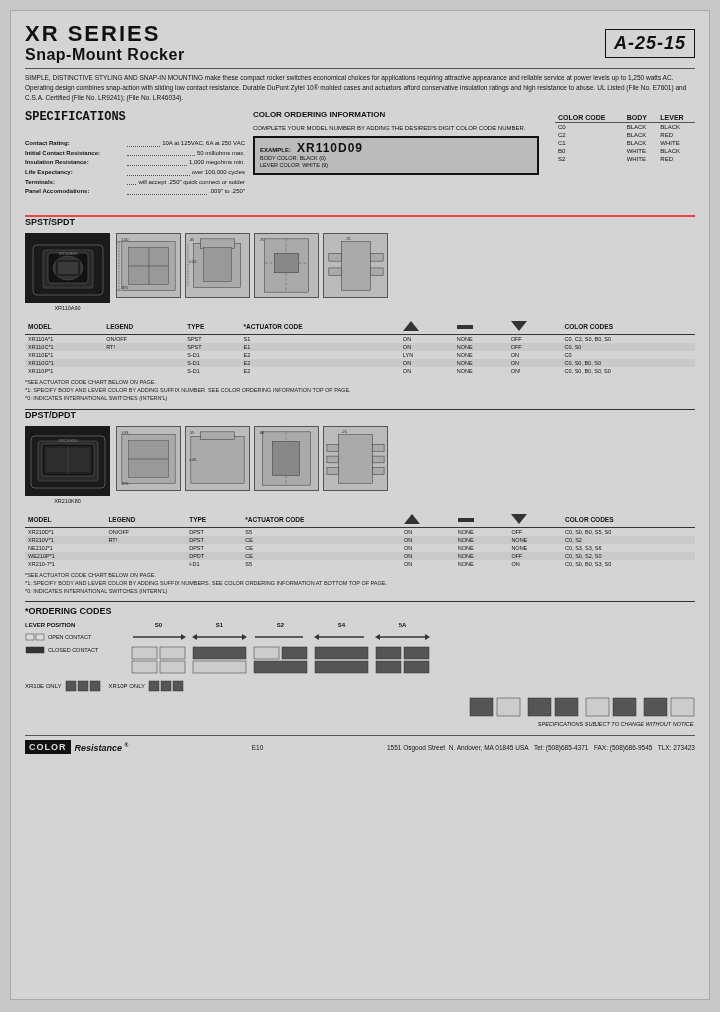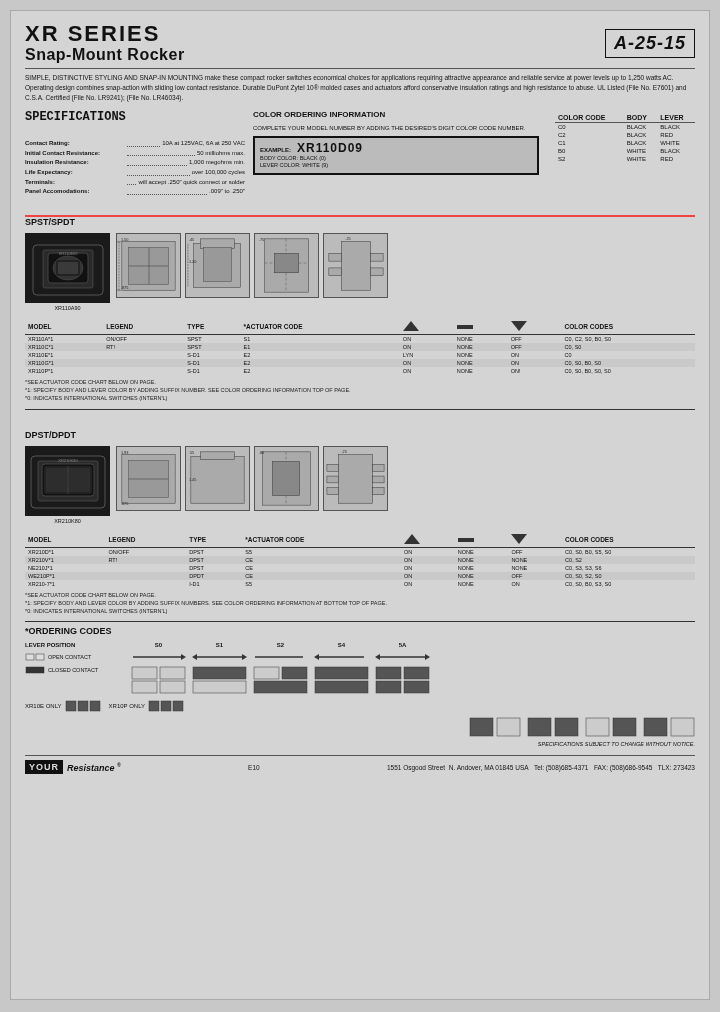--- a/index.html
+++ b/index.html
@@ -206,21 +206,21 @@
     .specs-data-table tr:nth-child(even) { background: rgba(0,0,0,0.05); }
     .footnotes {
       font-size: 5.5px;
       line-height: 1.5;
       margin-top: 3px;
       color: #222;
     }
     .dpst-section {
       margin-top: 6px;
       border-top: 1.5px solid #333;
-      padding-top: 20px;
+      padding-top: 0;
     }
     .actuation-section {
       margin-top: 6px;
       border-top: 1.5px solid #333;
       padding-top: 4px;
     }
     .footer-bar {
       display: flex;
       align-items: center;
       justify-content: space-between;
@@ -794,21 +794,21 @@
         <rect x="1" y="1" width="23" height="18" fill="#555" stroke="#333" stroke-width="0.5"></rect>
         <rect x="28" y="1" width="23" height="18" fill="#ccc" stroke="#333" stroke-width="0.5"></rect>
       </svg>
     </div>
 
     <div style="text-align:right; font-size:5.5px; margin-top:4px; font-style:italic;">SPECIFICATIONS SUBJECT TO CHANGE WITHOUT NOTICE.</div>
   </div>
 
   <div class="footer-bar">
     <div class="footer-logo">
-      <div class="augat-box">YOUR</div>
+      <div class="augat-box">COLOR</div>
       <div class="alcoswitch-text">
         <em>Resistance</em>
         <sup style="font-size:5px;">®</sup>
       </div>
     </div>
     <div class="footer-page">E10</div>
     <div class="footer-address">
       <span>1551 Osgood Street</span>&nbsp;
       <span>N. Andover, MA 01845 USA</span>&nbsp;&nbsp;
       <span>Tel: (508)685-4371</span>&nbsp;&nbsp;

